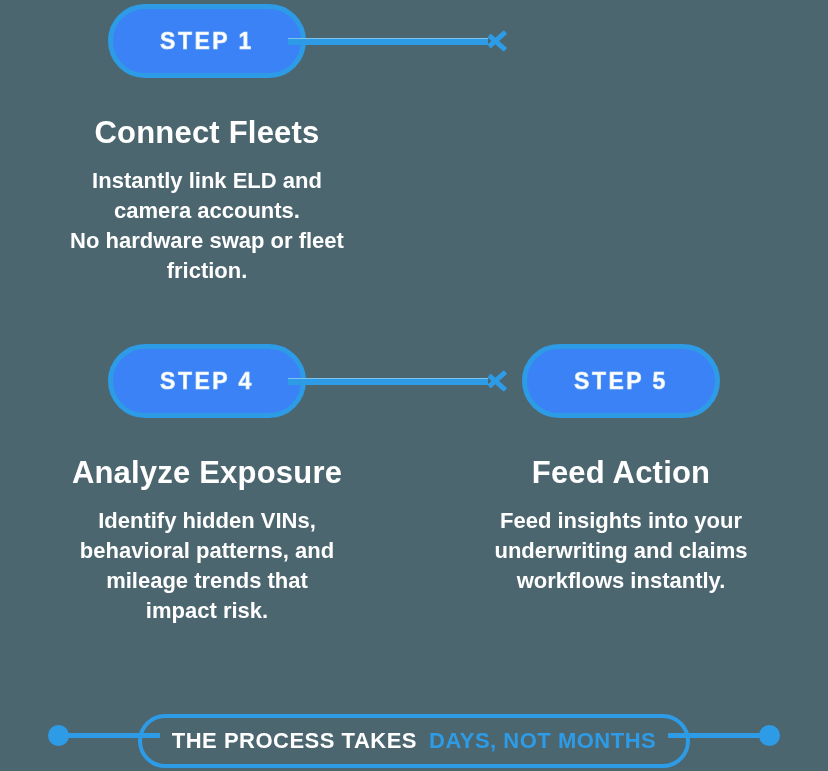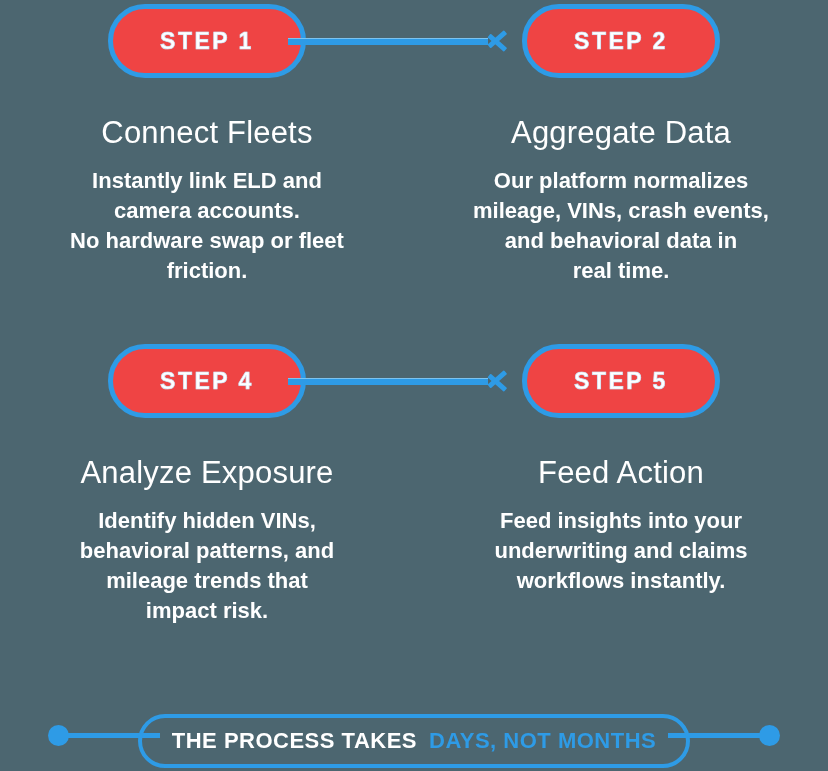--- a/index.html
+++ b/index.html
@@ -40,21 +40,21 @@
   .step-cell.c1 { left: 0; }
   .step-cell.c2 { left: 414px; }
 
   
   .pill {
     position: relative;
     display: block;
     width: 198px;
     height: 74px;
     margin: 4px auto 0 auto;
-    background: #ef4444;
+    background: #3b82f6;
     border: 5px solid #2e9be6;
     border-radius: 40px;
     box-sizing: border-box;
   }
   .pill-label {
     position: absolute;
     left: 0;
     right: 0;
     top: 50%;
     transform: translateY(-50%);
@@ -64,21 +64,21 @@
     color: #ffffff;
     -webkit-text-stroke: 0.6px #cfe4f5;
     text-shadow: 0 0 1px rgba(170,200,225,0.85);
     line-height: 1;
   }
 
   
   .step-title {
     margin: 38px 0 0 0;
     font-size: 31px;
-    font-weight: normal;
+    font-weight: bold;
     color: #ffffff;
     letter-spacing: 0.2px;
     line-height: 1.1;
   }
   .step-body {
     margin: 16px auto 0 auto;
     width: 330px;
     font-size: 22px;
     font-weight: bold;
     color: #ffffff;
@@ -192,30 +192,20 @@
       <div class="pill">
         <div class="pill-label">STEP 1</div>
       </div>
       <h2 class="step-title">Connect Fleets</h2>
       <p class="step-body">Instantly link ELD and
 camera accounts.
 No hardware swap or fleet
 friction.</p>
     </div>
 
-    <div class="step-cell r1 c2">
-      <div class="pill">
-        <div class="pill-label">STEP 2</div>
-      </div>
-      <h2 class="step-title">Aggregate Data</h2>
-      <p class="step-body">Our platform normalizes
-mileage, VINs, crash events,
-and behavioral data in
-real time.</p>
-    </div>
 
     <div class="step-cell r2 c1">
       <div class="pill">
         <div class="pill-label">STEP 4</div>
       </div>
       <h2 class="step-title">Analyze Exposure</h2>
       <p class="step-body">Identify hidden VINs,
 behavioral patterns, and
 mileage trends that
 impact risk.</p>

